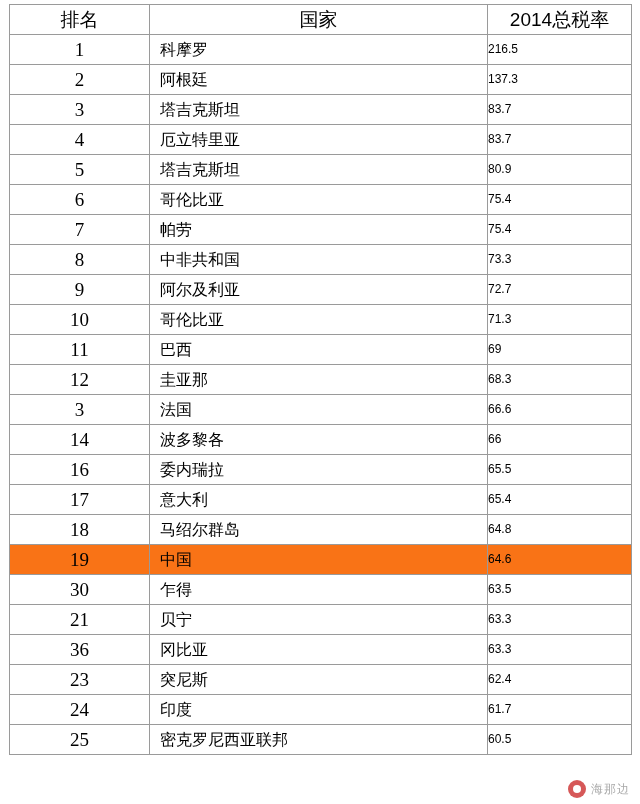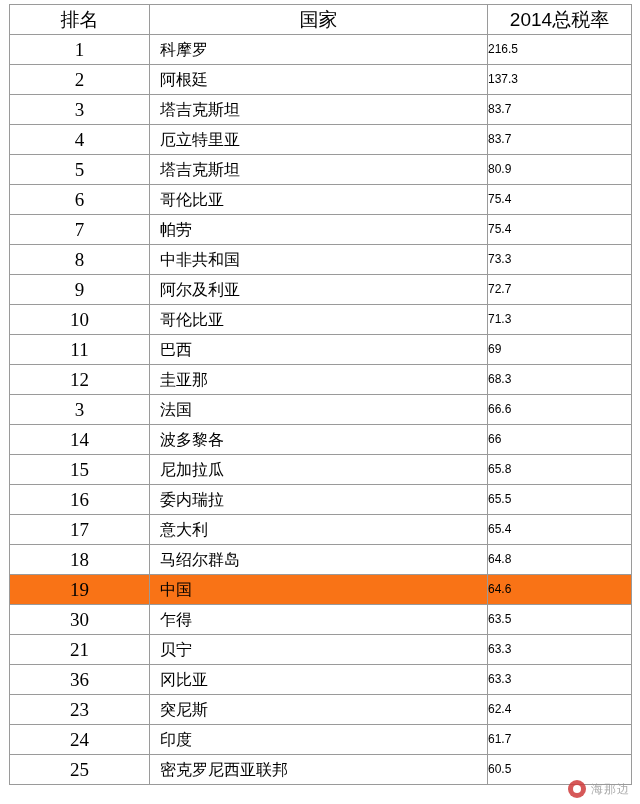--- a/index.html
+++ b/index.html
@@ -167,25 +167,20 @@
         <td class="rank">3</td>
         <td class="country">法国</td>
         <td class="rate">66.6</td>
       </tr>
       <tr>
         <td class="rank">14</td>
         <td class="country">波多黎各</td>
         <td class="rate">66</td>
       </tr>
       <tr>
-        <td class="rank">15</td>
-        <td class="country">尼加拉瓜</td>
-        <td class="rate">65.8</td>
-      </tr>
-      <tr>
         <td class="rank">16</td>
         <td class="country">委内瑞拉</td>
         <td class="rate">65.5</td>
       </tr>
       <tr>
         <td class="rank">17</td>
         <td class="country">意大利</td>
         <td class="rate">65.4</td>
       </tr>
       <tr>

